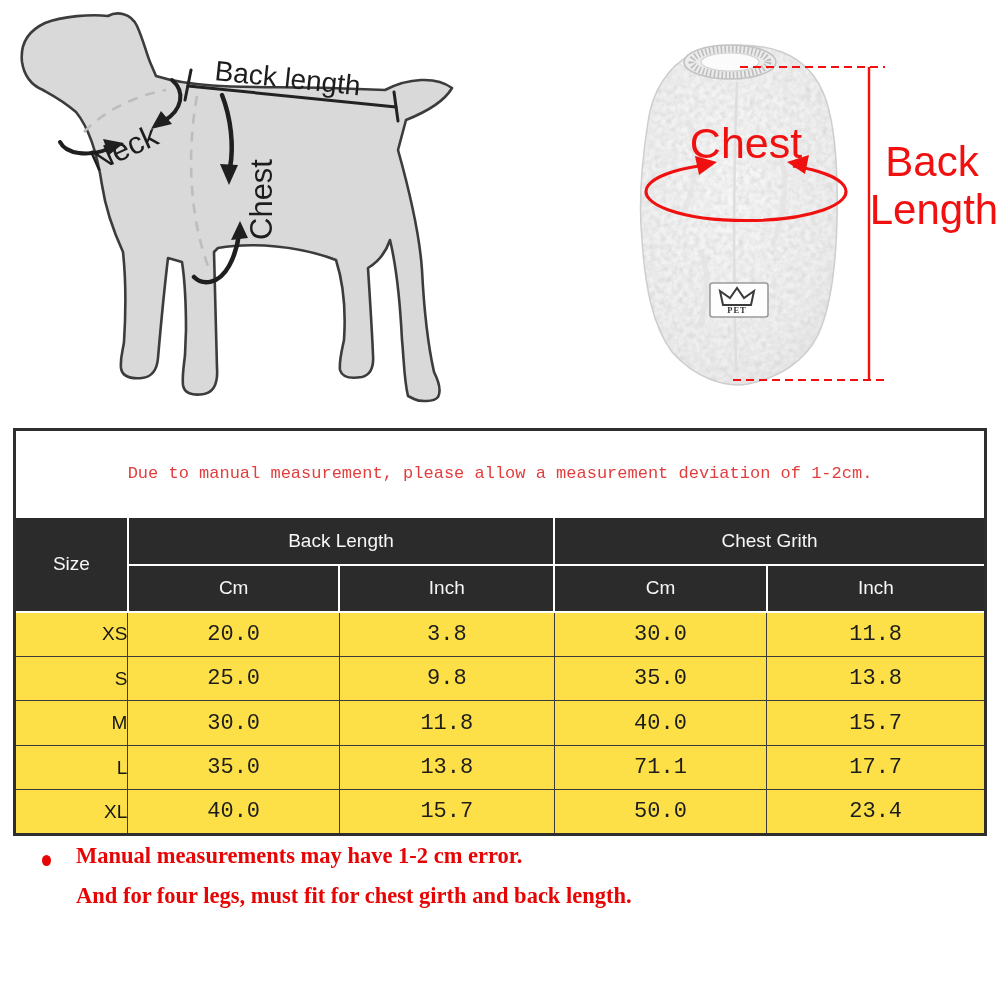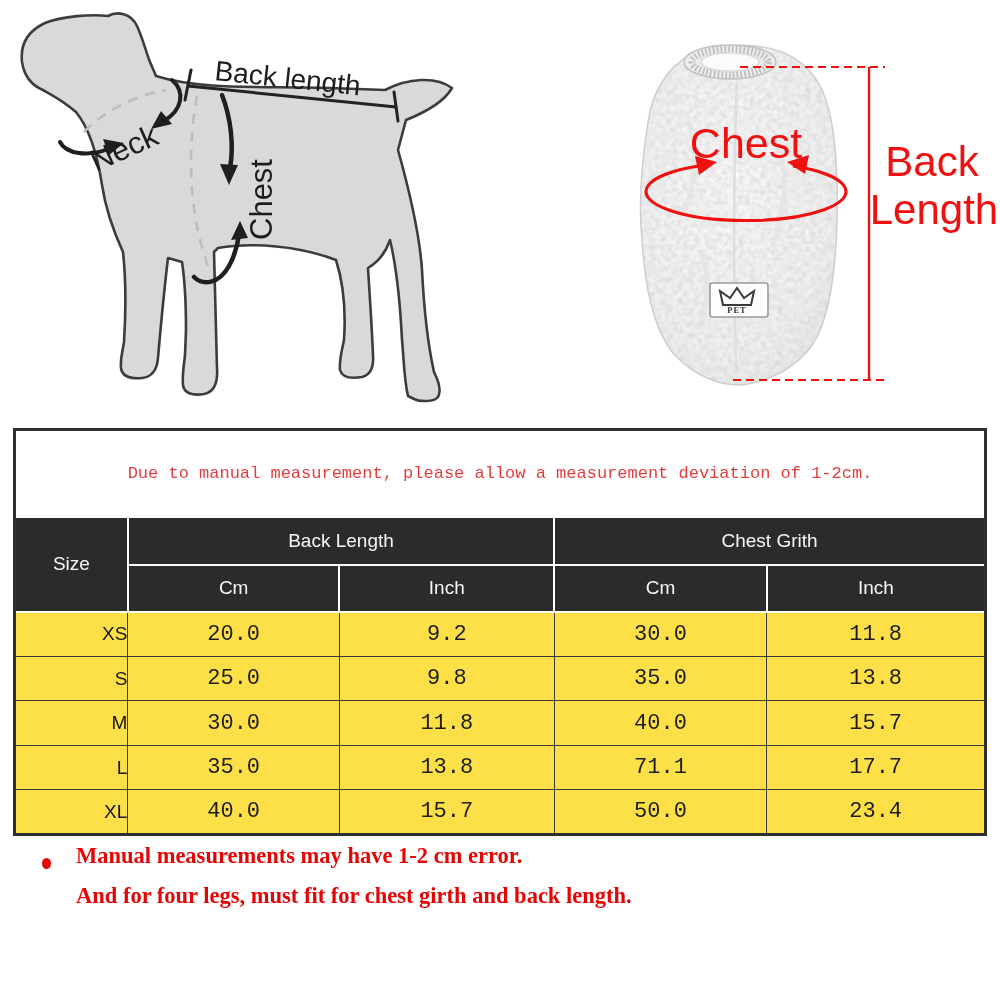--- a/index.html
+++ b/index.html
@@ -20,21 +20,21 @@
        font-family:"Liberation Mono",monospace;font-size:17px;letter-spacing:0px;}
   #size-table .hd{background:#2b2b2b;color:#f6f6f6;font-size:19px;
        border:2px solid #ffffff;}
   #size-table .body-cell{border:1.5px solid #3a3a3a;
        font-family:"Liberation Mono",monospace;font-size:22px;color:#1c1c1c;}
   #size-table .size-cell{border:1.5px solid #3a3a3a;
        font-family:"Liberation Sans",sans-serif;font-size:19px;color:#161616;text-align:right;}
 
   
   #footnotes{left:42px;top:842px;width:930px;}
-  .note-line{display:flex;align-items:flex-end;margin-bottom:12.5px;}
+  .note-line{display:flex;align-items:center;margin-bottom:12.5px;}
   .note-line .bullet{flex:0 0 auto;width:9px;height:11px;border-radius:50%;
        background:#e60404;margin:9px 25px 0 0;}
   .note-line.no-bullet .bullet{visibility:hidden;}
   .note-line .txt{font-family:"Liberation Serif",serif;font-weight:bold;
        font-size:22.5px;color:#e60404;line-height:27px;}
 
   svg text{user-select:none;}
 </style>
 </head>
 <body>
@@ -168,21 +168,21 @@
   </tr>
   <tr style="height:47px">
     <td class="hd">Cm</td>
     <td class="hd">Inch</td>
     <td class="hd">Cm</td>
     <td class="hd">Inch</td>
   </tr>
   <tr style="height:45px">
     <td class="size-cell">XS</td>
     <td class="body-cell">20.0</td>
-    <td class="body-cell">9.2</td>
+    <td class="body-cell">3.8</td>
     <td class="body-cell">30.0</td>
     <td class="body-cell">11.8</td>
   </tr>
   <tr style="height:44px">
     <td class="size-cell">S</td>
     <td class="body-cell">25.0</td>
     <td class="body-cell">9.8</td>
     <td class="body-cell">35.0</td>
     <td class="body-cell">13.8</td>
   </tr>

